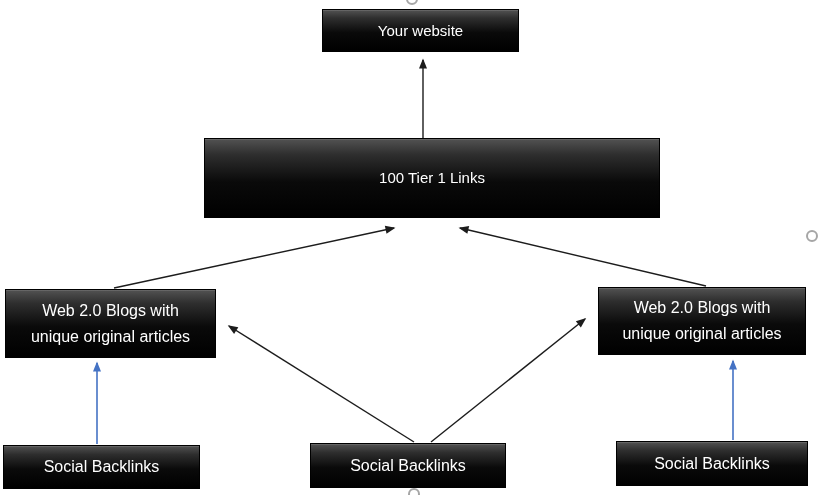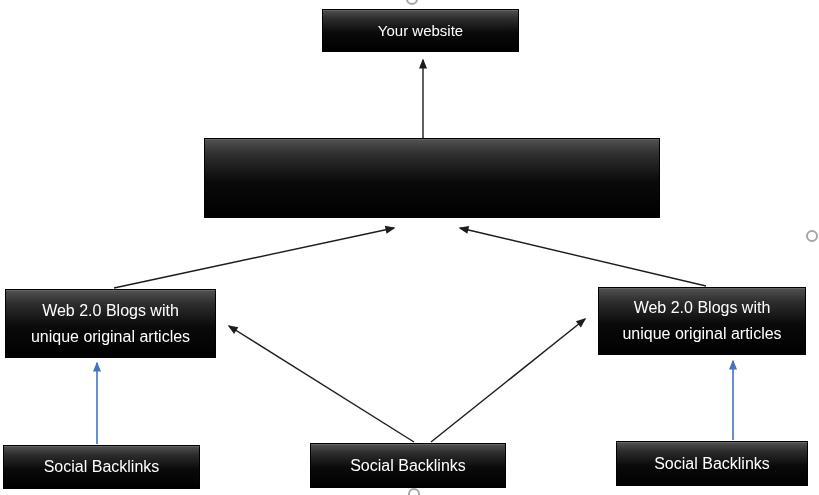--- a/index.html
+++ b/index.html
@@ -82,20 +82,21 @@
     <line x1="431" y1="442" x2="585" y2="319" stroke="#1c1c1c" stroke-width="1.4" marker-end="url(#arrow-black)"></line>
     <line x1="97" y1="444" x2="97" y2="363" stroke="#4472c4" stroke-width="1.6" marker-end="url(#arrow-blue)"></line>
     <line x1="733" y1="440" x2="733" y2="361" stroke="#4472c4" stroke-width="1.6" marker-end="url(#arrow-blue)"></line>
   </svg>
 
   <div class="node" id="node-your-website">
     <span class="txt">Your website</span>
   </div>
 
   <div class="node" id="node-tier1">
+    <span class="txt">100 Tier 1 Links</span>
   </div>
 
   <div class="node" id="node-web20-left">
     <span class="txt">Web 2.0 Blogs with</span>
     <span class="txt">unique original articles</span>
   </div>
 
   <div class="node" id="node-web20-right">
     <span class="txt">Web 2.0 Blogs with</span>
     <span class="txt">unique original articles</span>

